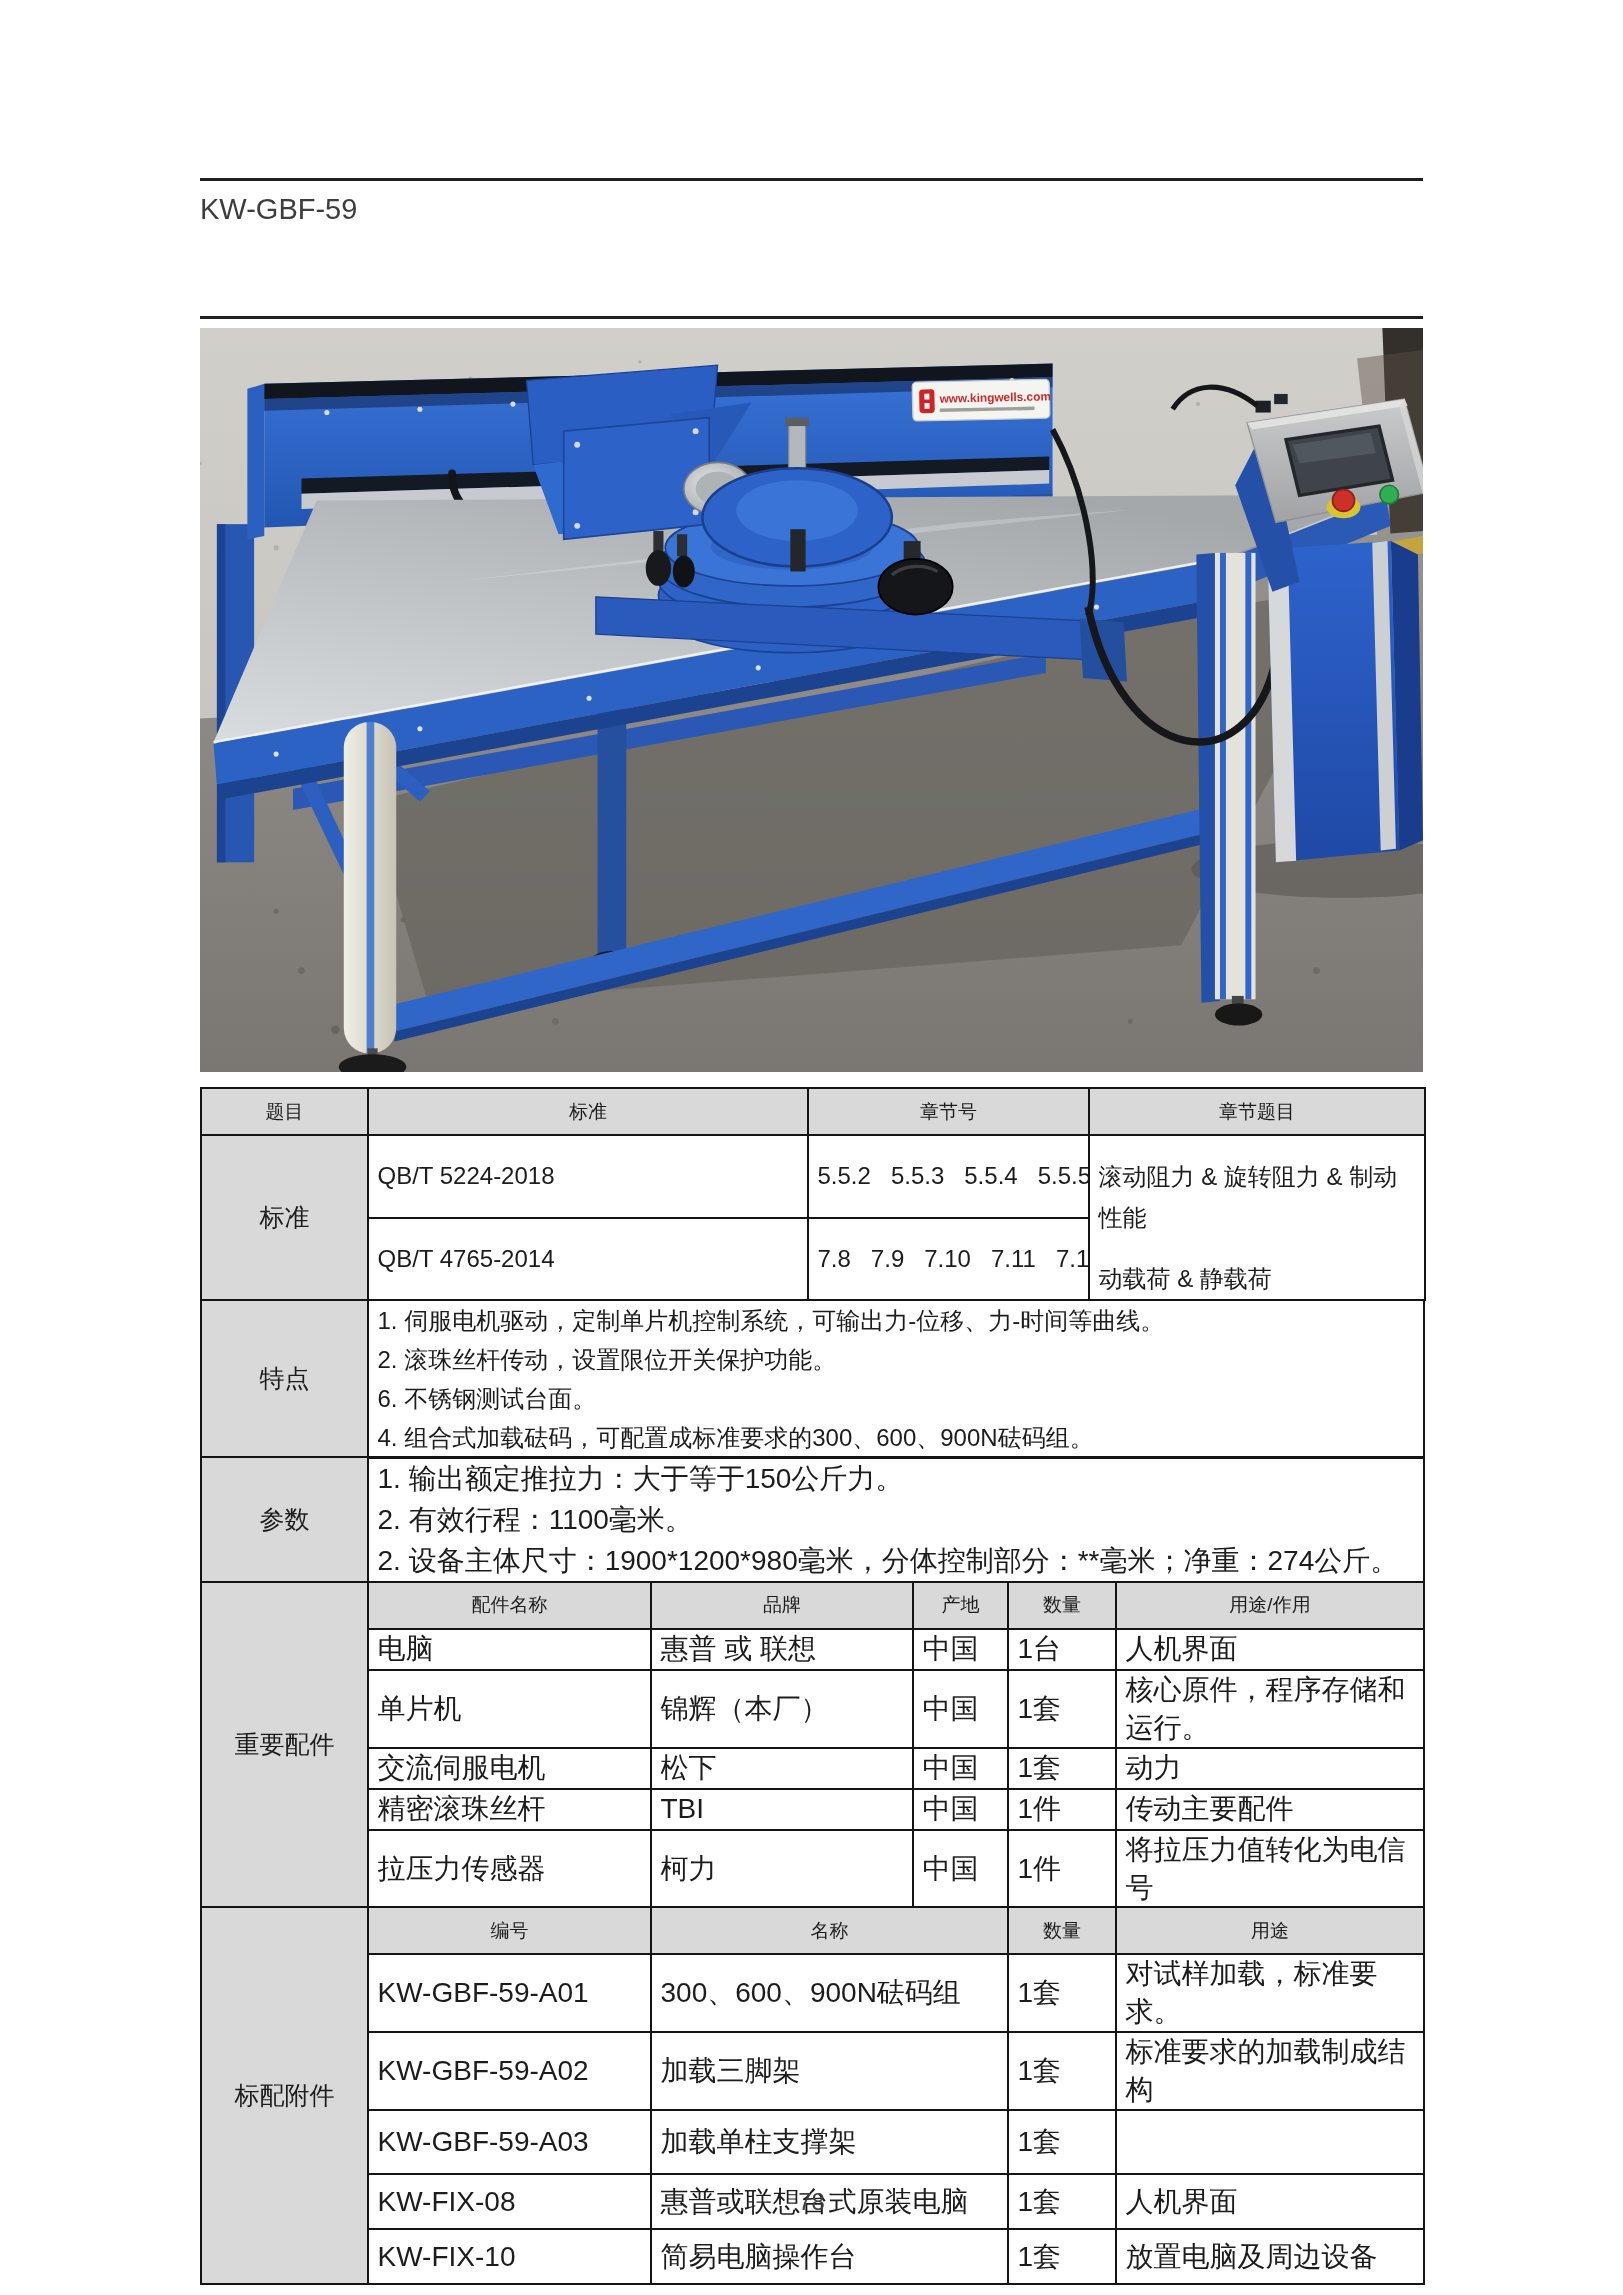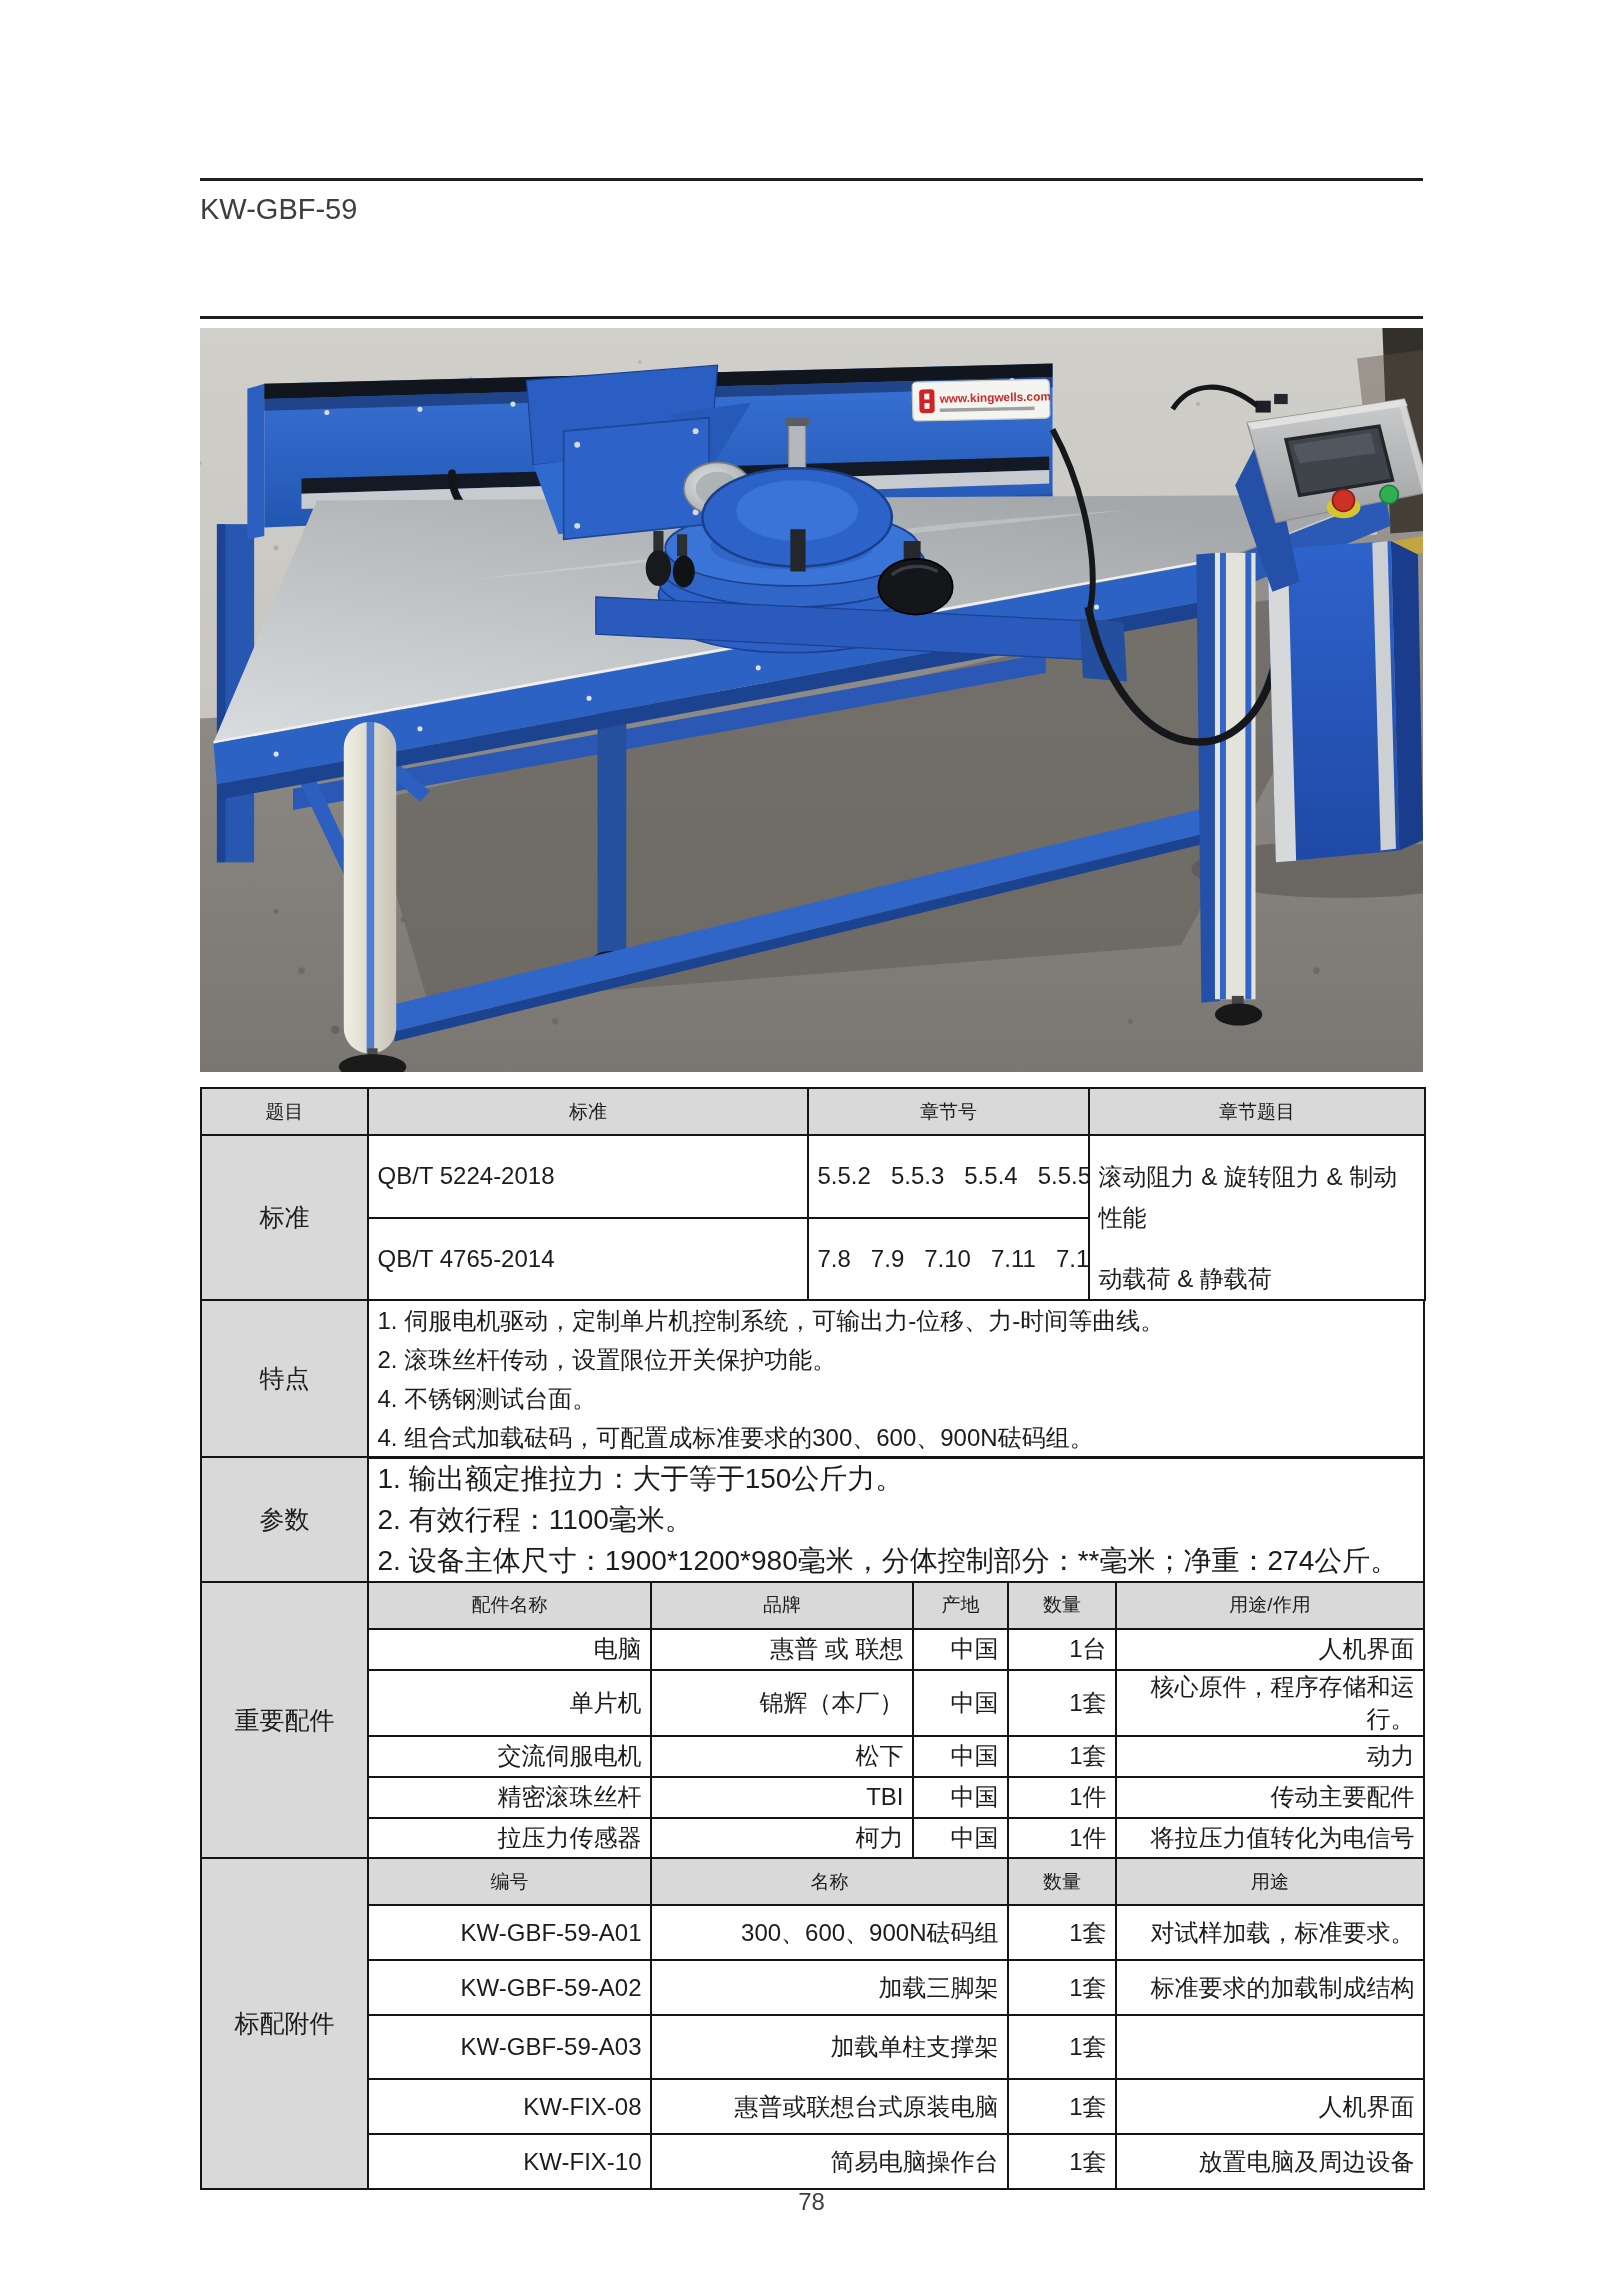--- a/index.html
+++ b/index.html
@@ -11,21 +11,21 @@
   .title-line2{font-size:31px;line-height:43px;}
   .title-line3{font-size:30px;line-height:43px;}
   .photo{position:absolute;left:200px;top:328px;width:1223px;height:744px;background:#c9c7c3;}
   .photo svg{display:block;width:100%;height:100%;}
   .tables{position:absolute;left:200px;top:1087px;width:1223px;}
   table.spec{border-collapse:collapse;table-layout:fixed;width:1223px;}
   table.spec + table.spec{margin-top:-2.5px;}
   .spec td{border:2.5px solid #141414;padding:0 8.5px;font-weight:400;overflow:hidden;}
   .hd{background:#d9d9d9;text-align:center;font-size:19px;}
   .lbl{background:#d9d9d9;text-align:center;font-size:25px;}
-  .c{text-align:right;font-size:24px;}
+  .c{text-align:left;font-size:28px;}
   .l{text-align:left;font-size:24px;}
   .pre{white-space:pre;}
   .mline{line-height:41px;font-size:24px;text-align:left;margin-top:20px;}
   .fline{line-height:39px;font-size:24px;text-align:left;}
   .pline{line-height:41px;font-size:28px;text-align:left;}
   .pad-v{padding-top:3.4px;padding-bottom:3.4px;}
   .pagenum{position:absolute;left:200px;top:2188px;width:1223px;text-align:center;
            font-size:24px;color:#404040;}
 </style>
 </head>
@@ -274,21 +274,21 @@
       <colgroup>
           <col style="width:167px">
           <col style="width:1056px">
         </colgroup>
       <tbody>
           <tr>
         <td class="lbl">特点</td>
         <td class="pad-v">
           <div class="fline">1. 伺服电机驱动，定制单片机控制系统，可输出力-位移、力-时间等曲线。</div>
           <div class="fline">2. 滚珠丝杆传动，设置限位开关保护功能。</div>
-          <div class="fline">4. 不锈钢测试台面。</div>
+          <div class="fline">6. 不锈钢测试台面。</div>
           <div class="fline">4. 组合式加载砝码，可配置成标准要求的300、600、900N砝码组。</div>
         </td>
       </tr>
     </tbody>
       </table>
 
     <table class="spec">
       <colgroup>
           <col style="width:167px">
           <col style="width:1056px">

